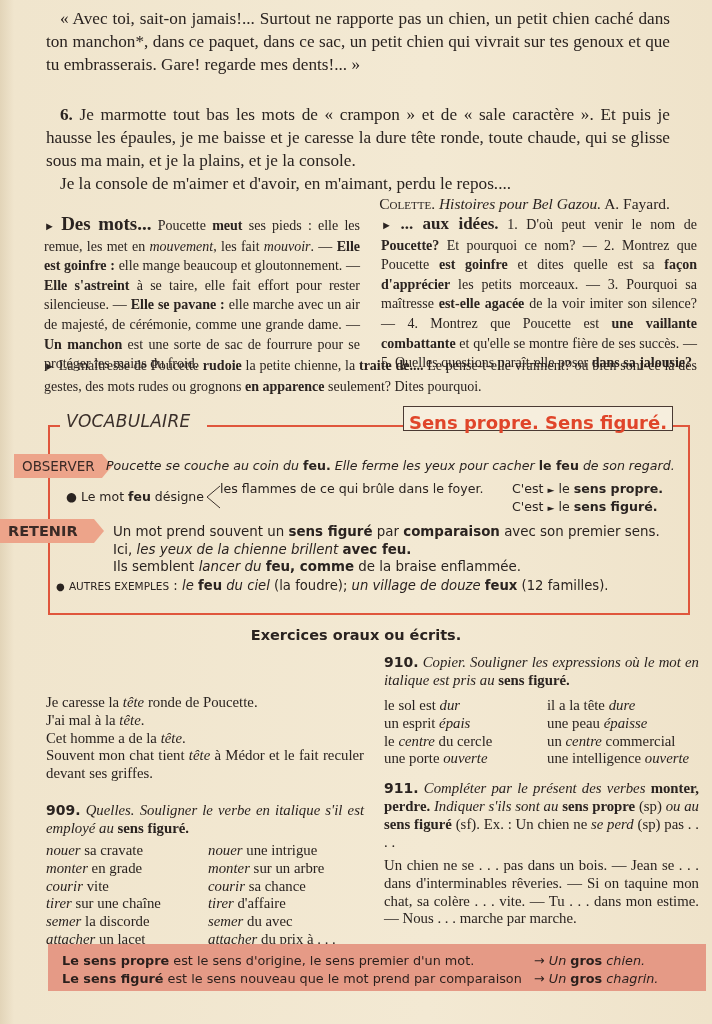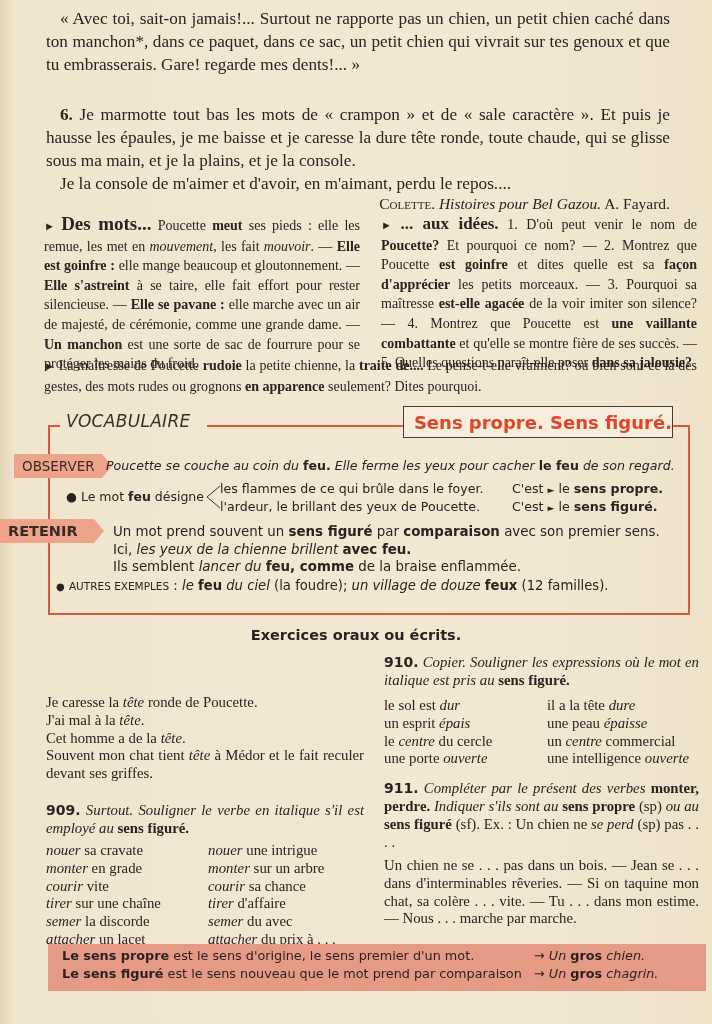--- a/index.html
+++ b/index.html
@@ -69,21 +69,21 @@
 
   <div class="abs sm" style="left:44px; top:356px; width:653px;">
     <span style="font-size:11px;">►</span><span> La maîtresse de Poucette </span><b>rudoie</b><span> la petite chienne, la </span><b>traite de....</b><span> Le pense-t-elle vraiment? ou bien sont-ce là des gestes, des mots rudes ou grognons </span><b>en apparence</b><span> seulement? Dites pourquoi.</span>
   </div>
 
   <div class="abs redline" style="left:48px; top:425px; width:12px; height:2px;"></div>
   <div class="abs" style="left:66px; top:411px; font-family:'DejaVu Sans',sans-serif; font-style:italic; font-size:17px; color:#3a2f2a; letter-spacing:0.3px;">
     <span>VOCABULAIRE</span>
   </div>
   <div class="abs redline" style="left:207px; top:425px; width:196px; height:2px;"></div>
-  <div class="abs" style="left:403px; top:406px; width:270px; height:32px; border:1.5px solid #4a3a33; background:#f6eedd; text-align:right;">
+  <div class="abs" style="left:403px; top:406px; width:270px; height:25px; border:1.5px solid #4a3a33; background:#f6eedd; text-align:center;">
     <span class="red sans" style="font-weight:bold; font-size:18px; line-height:31px;">Sens propre. Sens figuré.</span>
   </div>
   <div class="abs redline" style="left:673px; top:425px; width:17px; height:2px;"></div>
   <div class="abs redline" style="left:688px; top:425px; width:2px; height:190px;"></div>
   <div class="abs redline" style="left:48px; top:425px; width:2px; height:190px;"></div>
   <div class="abs redline" style="left:48px; top:613px; width:642px; height:2px;"></div>
 
   <div class="tag" style="left:14px; top:454px; width:88px;">
     <span>OBSERVER</span>
   </div>
@@ -99,23 +99,20 @@
     <path d="M15 2 L2 13 L15 24" stroke="#3a2f2a" stroke-width="1" fill="none"></path>
   </svg>
   <div class="abs sans" style="left:220px; top:481px; font-size:12.6px; white-space:nowrap;">
     <span>les flammes de ce qui brûle dans le foyer.</span>
   </div>
   <div class="abs sans" style="left:512px; top:481px; font-size:12.6px; white-space:nowrap;">
     <span>C'est</span>
     <span style="font-size:9px;">►</span>
     <span>le </span><b>sens propre.</b>
   </div>
-  <div class="abs sans" style="left:220px; top:499px; font-size:12.6px; white-space:nowrap;">
-    <span>l'ardeur, le brillant des yeux de Poucette.</span>
-  </div>
   <div class="abs sans" style="left:512px; top:499px; font-size:12.6px; white-space:nowrap;">
     <span>C'est</span>
     <span style="font-size:9px;">►</span>
     <span>le </span><b>sens figuré.</b>
   </div>
 
   <div class="tag" style="left:0px; top:519px; width:94px; font-weight:bold; font-size:14.5px;">
     <span>RETENIR</span>
   </div>
   <div class="abs sans" style="left:113px; top:523px; width:575px; font-size:13.4px; line-height:17.5px;">
@@ -140,21 +137,21 @@
   </div>
 
   <div class="abs ex" style="left:46px; top:694px; width:318px; text-align:justify;">
     <div><span>Je caresse la </span><i>tête</i><span> ronde de Poucette.</span></div>
     <div><span>J'ai mal à la </span><i>tête</i><span>.</span></div>
     <div><span>Cet homme a de la </span><i>tête</i><span>.</span></div>
     <div><span>Souvent mon chat tient </span><i>tête</i><span> à Médor et le fait reculer devant ses griffes.</span></div>
   </div>
 
   <div class="abs ex-title" style="left:46px; top:801px; width:318px;">
-    <b class="sans" style="font-size:14px;">909.</b><i> Surtout. Souligner le verbe en italique s'il est employé au </i><b>sens figuré.</b>
+    <b class="sans" style="font-size:14px;">909.</b><i> Quelles. Souligner le verbe en italique s'il est employé au </i><b>sens figuré.</b>
   </div>
   <div class="abs ex list2" style="left:46px; top:842px; width:320px;">
     <div class="col">
       <div><i>nouer</i><span> sa cravate</span></div>
       <div><i>monter</i><span> en grade</span></div>
       <div><i>courir</i><span> vite</span></div>
       <div><i>tirer</i><span> sur une chaîne</span></div>
       <div><i>semer</i><span> la discorde</span></div>
       <div><i>attacher</i><span> un lacet</span></div>
     </div>
@@ -186,21 +183,21 @@
     </div>
   </div>
 
   <div class="abs ex-title" style="left:384px; top:779px; width:315px;">
     <b class="sans" style="font-size:14px;">911.</b><i> Compléter par le présent des verbes </i><b>monter, perdre.</b><i> Indiquer s'ils sont au </i><b>sens propre</b><span> (sp) </span><i>ou au</i><span> </span><b>sens figuré</b><span> (sf). Ex. : Un chien ne </span><i>se perd</i><span> (sp) pas . . . .</span>
   </div>
   <div class="abs ex" style="left:384px; top:857px; width:315px; text-align:justify;">
     <span>Un chien ne se . . . pas dans un bois. — Jean se . . . dans d'interminables rêveries. — Si on taquine mon chat, sa colère . . . vite. — Tu . . . dans mon estime. — Nous . . . marche par marche.</span>
   </div>
 
-  <div class="abs sans" style="left:48px; top:944px; width:658px; height:47px; background:#e59a86; padding:3px 0 0 14px; font-size:12.8px; line-height:18px; color:#2a1f1c;">
+  <div class="abs sans" style="left:48px; top:944px; width:658px; height:47px; background:#e59a86; padding:8px 0 0 14px; font-size:12.8px; line-height:18px; color:#2a1f1c;">
     <div style="position:relative;">
       <b>Le sens propre</b><span> est le sens d'origine, le sens premier d'un mot.</span>
       <span style="position:absolute; left:472px; top:0;"><span>→ </span><i>Un </i><b>gros</b><i> chien.</i></span>
     </div>
     <div style="position:relative;">
       <b>Le sens figuré</b><span> est le sens nouveau que le mot prend par comparaison</span>
       <span style="position:absolute; left:472px; top:0;"><span>→ </span><i>Un </i><b>gros</b><i> chagrin.</i></span>
     </div>
   </div>
 

